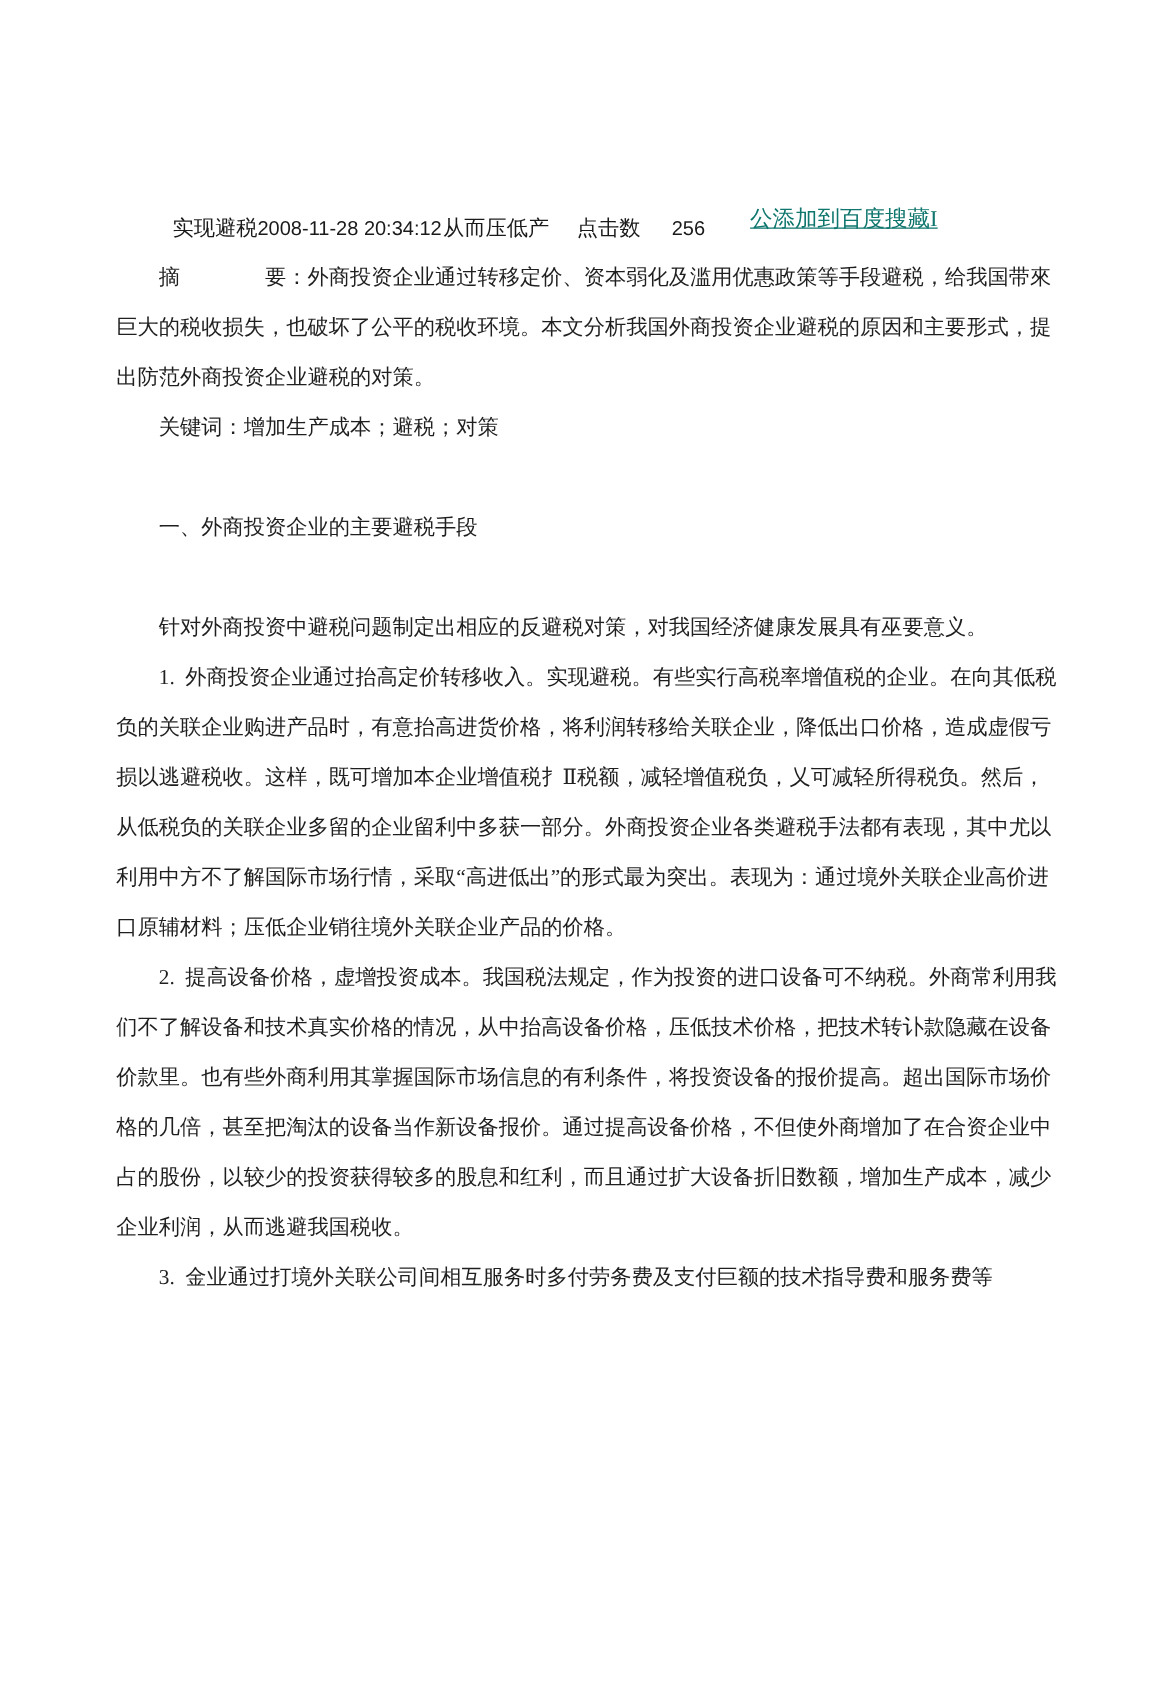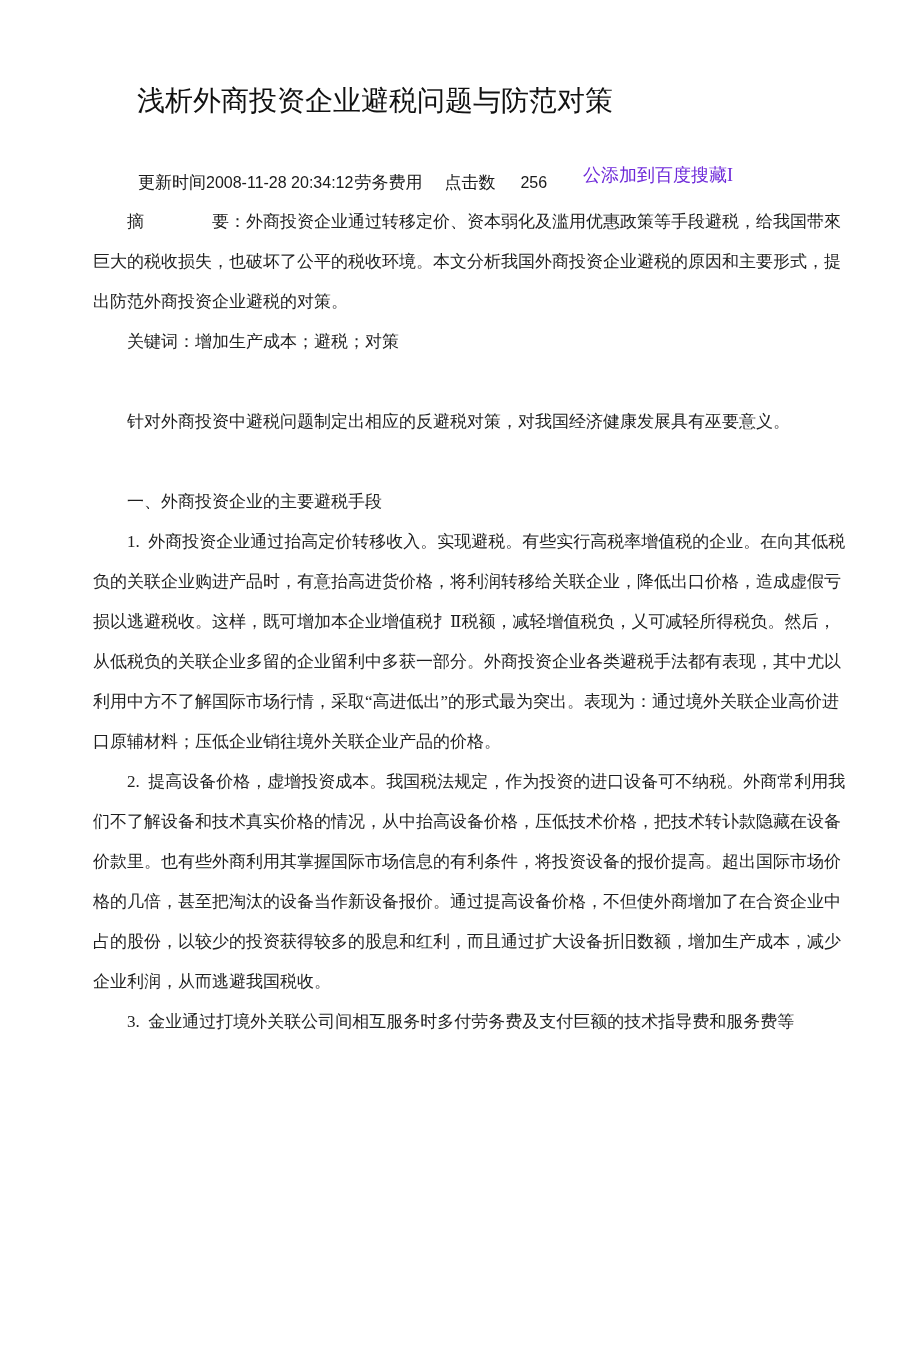--- a/index.html
+++ b/index.html
@@ -34,21 +34,22 @@
   .meta .sans {
     font-family: "Liberation Sans", "DejaVu Sans", sans-serif;
     font-size: 16px;
   }
   .meta .print { margin-left: 1px; }
   .meta .hits-label { margin-left: 22px; }
   .meta .hits-value { margin-left: 25px; }
   .bookmark {
     margin-left: 36px;
     font-size: 18px;
-    color: #6d28d9;
+    color: #0f766e;
+    text-decoration: underline;
     display: inline-block;
     transform: translateY(-7px);
     cursor: pointer;
   }
   .content {
     position: absolute;
     left: 93px;
     top: 202px;
     width: 757px;
     font-size: 17px;
@@ -61,29 +62,28 @@
     white-space: pre-wrap;
     word-break: break-all;
   }
   .gap { margin-top: 40px; }
 </style>
 </head>
 <body>
 
 <div class="page">
 
-  <h1 class="title">浅析外商投资企业避税问题与防范对策</h1>
 
   <div class="meta">
-    <span>更新时间</span><span class="sans">2008-11-28 20:34:12</span><span class="print">劳务费用</span><span class="hits-label">点击数</span><span class="sans hits-value">256</span><a class="bookmark">公添加到百度搜藏I</a>
+    <span>实现避税</span><span class="sans">2008-11-28 20:34:12</span><span class="print">从而压低产</span><span class="hits-label">点击数</span><span class="sans hits-value">256</span><a class="bookmark">公添加到百度搜藏I</a>
   </div>
 
   <div class="content">
     <p class="para">摘　　　　要：外商投资企业通过转移定价、资本弱化及滥用优惠政策等手段避税，给我国带來巨大的税收损失，也破坏了公平的税收环境。本文分析我国外商投资企业避税的原因和主要形式，提出防范外商投资企业避税的对策。</p>
     <p class="para">关键词：增加生产成本；避税；对策</p>
+    <p class="para gap">一、外商投资企业的主要避税手段</p>
     <p class="para gap">针对外商投资中避税问题制定出相应的反避税对策，对我国经济健康发展具有巫要意义。</p>
-    <p class="para gap">一、外商投资企业的主要避税手段</p>
     <p class="para">1.  外商投资企业通过抬高定价转移收入。实现避税。有些实行高税率增值税的企业。在向其低税负的关联企业购进产品时，有意抬高进货价格，将利润转移给关联企业，降低出口价格，造成虚假亏损以逃避税收。这样，既可增加本企业增值税扌Ⅱ税额，减轻增值税负，乂可减轻所得税负。然后，从低税负的关联企业多留的企业留利中多获一部分。外商投资企业各类避税手法都有表现，其中尤以利用中方不了解国际市场行情，采取“高进低出”的形式最为突出。表现为：通过境外关联企业高价进口原辅材料；压低企业销往境外关联企业产品的价格。</p>
     <p class="para">2.  提高设备价格，虚增投资成本。我国税法规定，作为投资的进口设备可不纳税。外商常利用我们不了解设备和技术真实价格的情况，从中抬高设备价格，压低技术价格，把技术转讣款隐藏在设备价款里。也有些外商利用其掌握国际市场信息的有利条件，将投资设备的报价提高。超出国际市场价格的几倍，甚至把淘汰的设备当作新设备报价。通过提高设备价格，不但使外商增加了在合资企业中占的股份，以较少的投资获得较多的股息和红利，而且通过扩大设备折旧数额，增加生产成本，减少企业利润，从而逃避我国税收。</p>
     <p class="para">3.  金业通过打境外关联公司间相互服务时多付劳务费及支付巨额的技术指导费和服务费等</p>
   </div>
 
 </div>
 
 </body></html>

